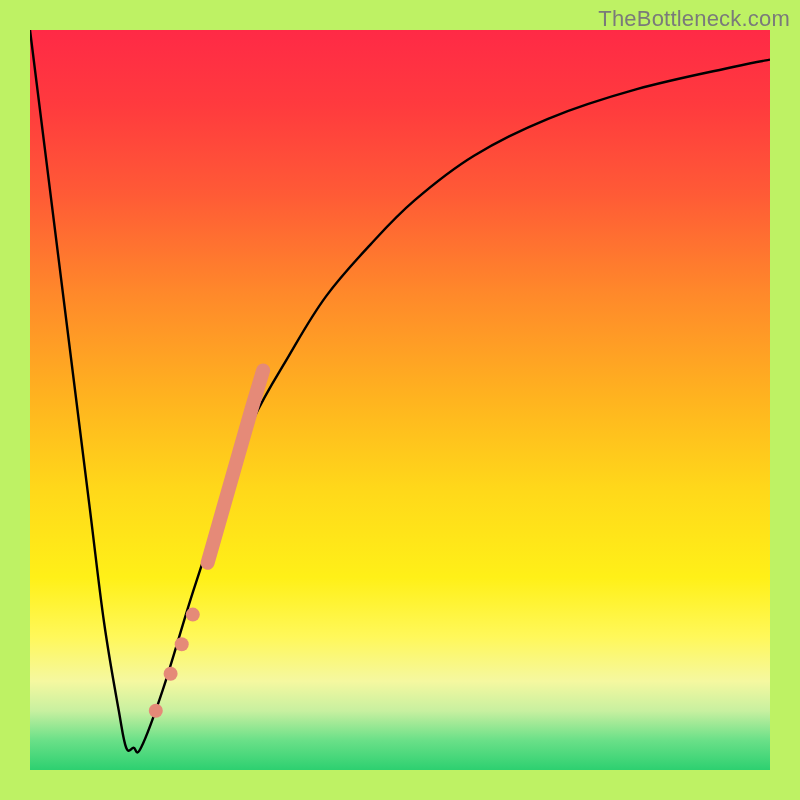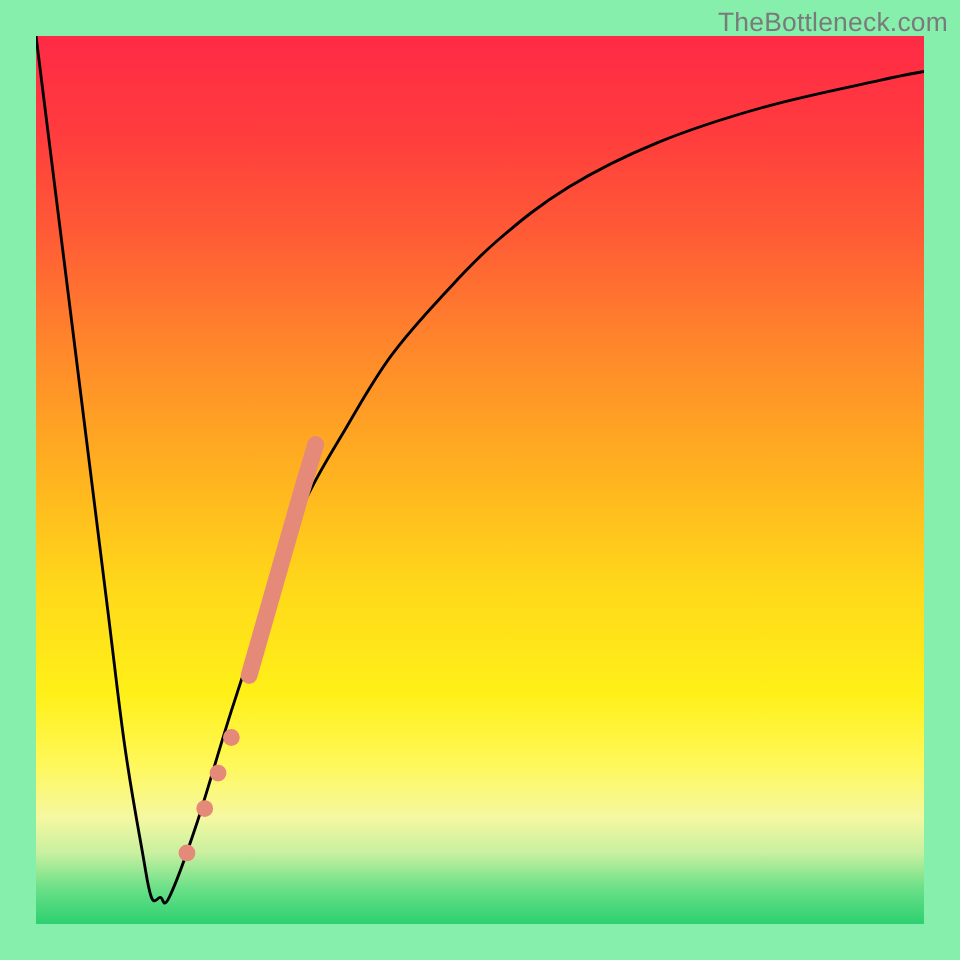--- a/index.html
+++ b/index.html
@@ -1,16 +1,16 @@
 <!DOCTYPE html>
 <html><head>
 <meta charset="utf-8">
 <style>
 body { margin: 0; padding: 0; background: #000; width: 800px; height: 800px; overflow: hidden; }
-.container { position: relative; width: 800px; height: 800px; background: #86efac; }
+.container { position: relative; width: 800px; height: 800px; background: #bef264; }
 .plot-area { position: absolute; left: 30px; top: 30px; width: 740px; height: 740px; }
 .gradient-bg { position: absolute; left: 0; top: 0; width: 100%; height: 100%;
   background: linear-gradient(to bottom,
     #ff2a46 0%,
     #ff3a3e 10%,
     #ff5a36 22%,
     #ff8a2a 36%,
     #ffb41f 50%,
     #ffd81a 62%,
     #fff018 74%,

